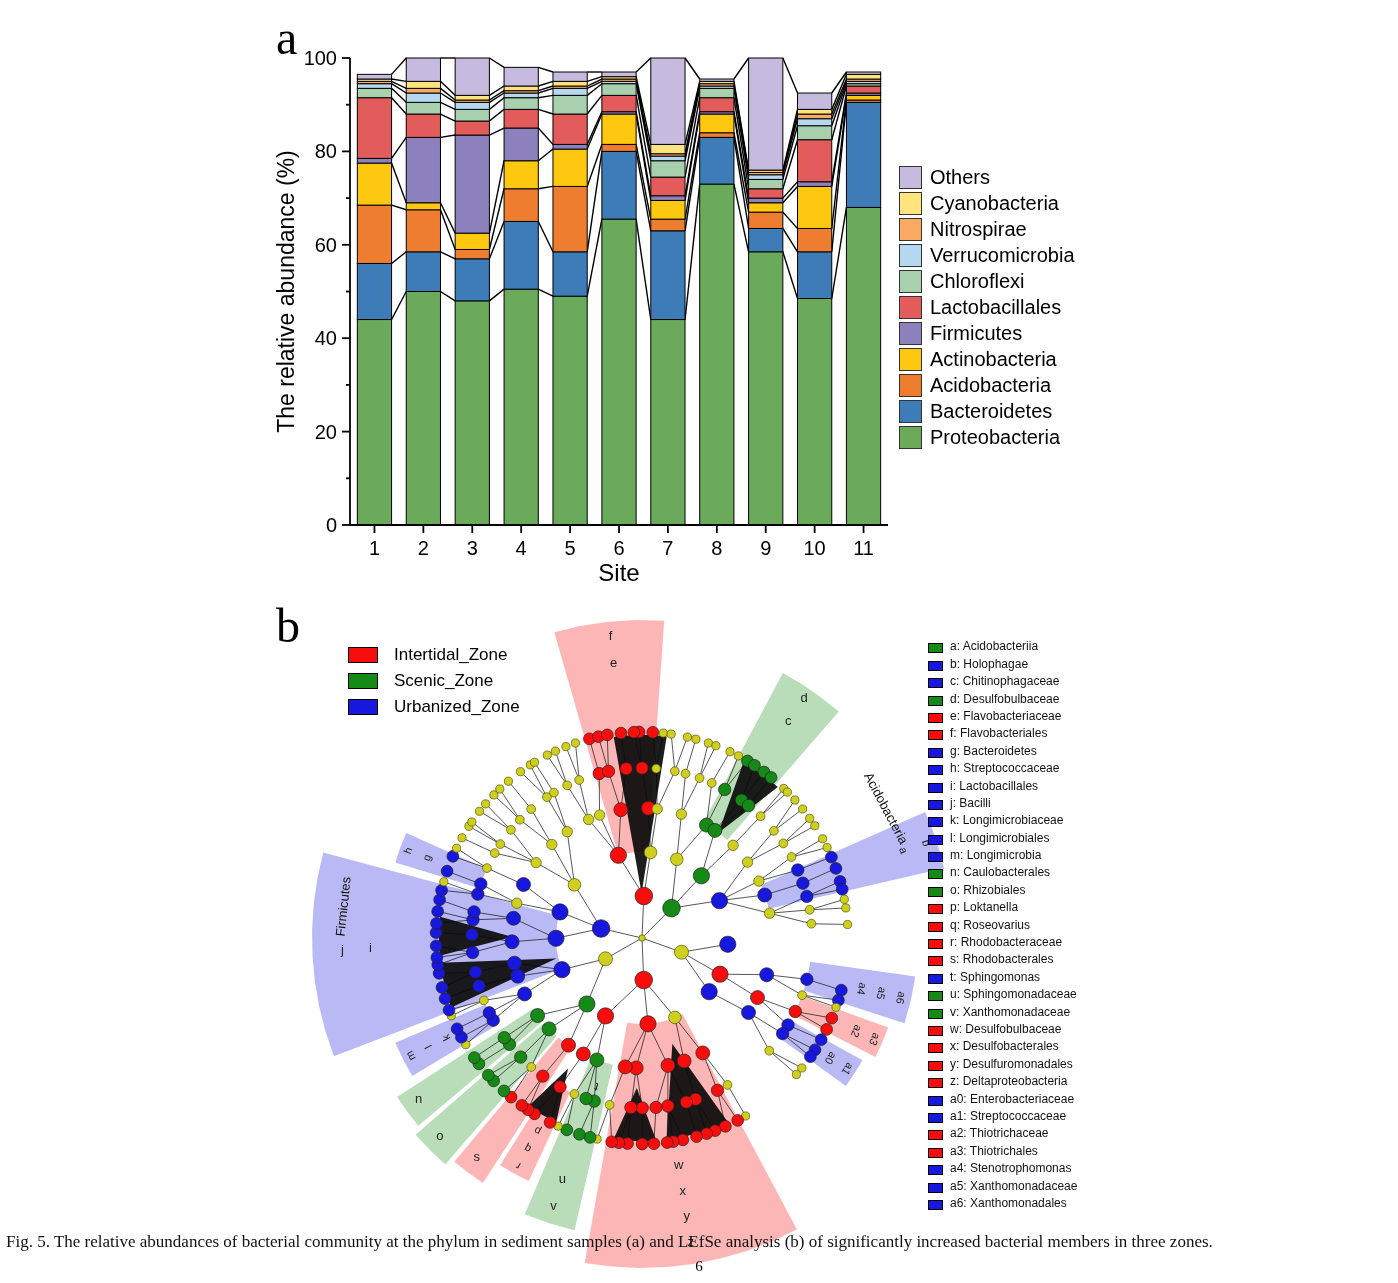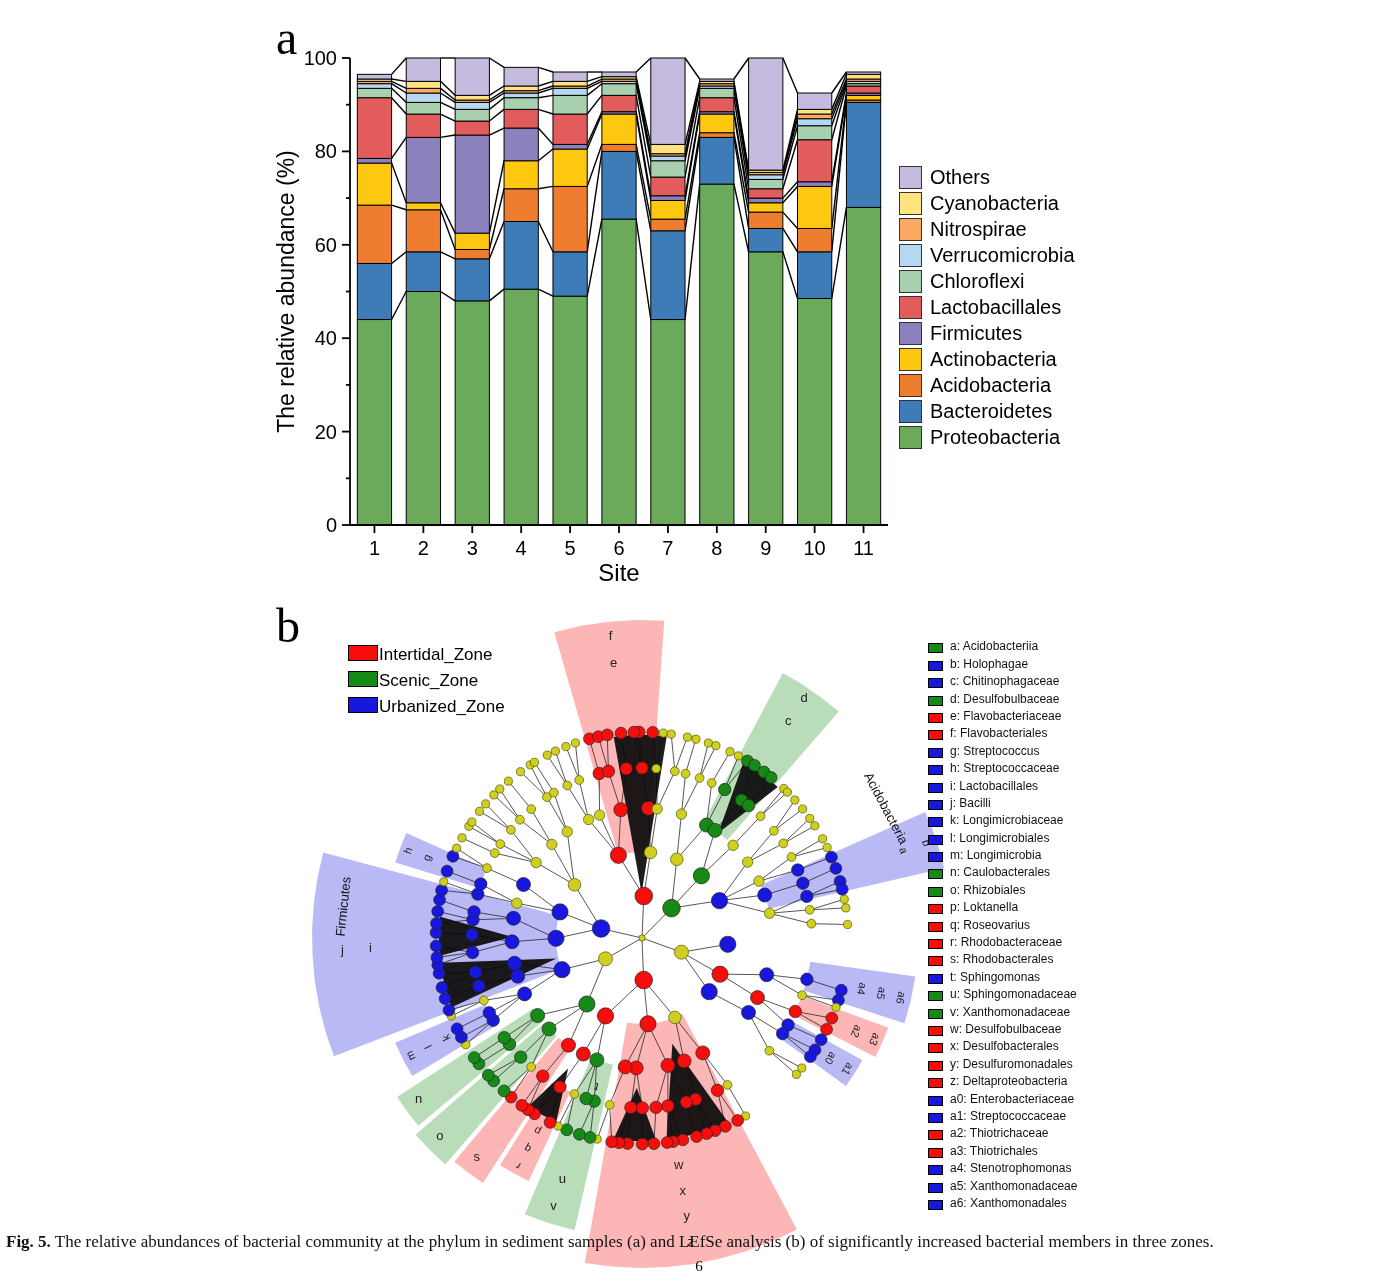--- a/index.html
+++ b/index.html
@@ -7,28 +7,28 @@
   body{width:1398px;height:1283px;position:relative;overflow:hidden;
        font-family:"Liberation Sans",sans-serif;color:#000}
   .abs{position:absolute}
   svg{font-family:"Liberation Sans",sans-serif}
   .panel-label{font-family:"Liberation Serif",serif;font-size:48px;line-height:1;color:#000}
   ul{list-style:none}
   .legend-a{left:899px;top:166px;font-size:20px}
   .legend-a li{display:flex;align-items:flex-start;gap:8px;height:26px}
   .legend-a .sw{width:23px;height:23px;border:1px solid #333;flex:0 0 auto}
   .zone-legend{left:348px;top:645px;font-size:17px;z-index:3}
-  .zone-legend li{display:flex;gap:1px;height:19px;margin-bottom:7px}
+  .zone-legend li{display:flex;align-items:center;gap:16px;height:19px;margin-bottom:7px}
   .zone-legend .sw{width:30px;height:16px;border:1px solid #000;flex:0 0 auto}
   .taxa-legend{left:928px;top:636px;font-size:12px;color:#111}
   .taxa-legend li{display:flex;align-items:flex-end;gap:7px;height:17.4px}
   .taxa-legend .sw{width:15px;height:10px;border:1px solid #000;flex:0 0 auto}
   .caption{left:6px;top:1232px;width:1388px;font-family:"Liberation Serif",serif;
            font-size:17px;color:#111}
-  .caption b{font-weight:bold}
+  .caption b{font-weight:normal}
   .pagenum{left:0;top:1258px;width:1398px;text-align:center;
            font-family:"Liberation Serif",serif;font-size:15px}
 </style>
 </head>
 <body>
 
 <div>
 
   <div class="abs panel-label" style="left:276px;top:14px">a</div>
 
@@ -926,21 +926,21 @@
       <li>
         <span class="sw" style="background: rgb(248, 13, 13);"></span>
         <span>e: Flavobacteriaceae</span>
       </li>
       <li>
         <span class="sw" style="background: rgb(248, 13, 13);"></span>
         <span>f: Flavobacteriales</span>
       </li>
       <li>
         <span class="sw" style="background: rgb(23, 23, 221);"></span>
-        <span>g: Streptococcus</span>
+        <span>g: Bacteroidetes</span>
       </li>
       <li>
         <span class="sw" style="background: rgb(23, 23, 221);"></span>
         <span>h: Streptococcaceae</span>
       </li>
       <li>
         <span class="sw" style="background: rgb(23, 23, 221);"></span>
         <span>i: Lactobacillales</span>
       </li>
       <li>

